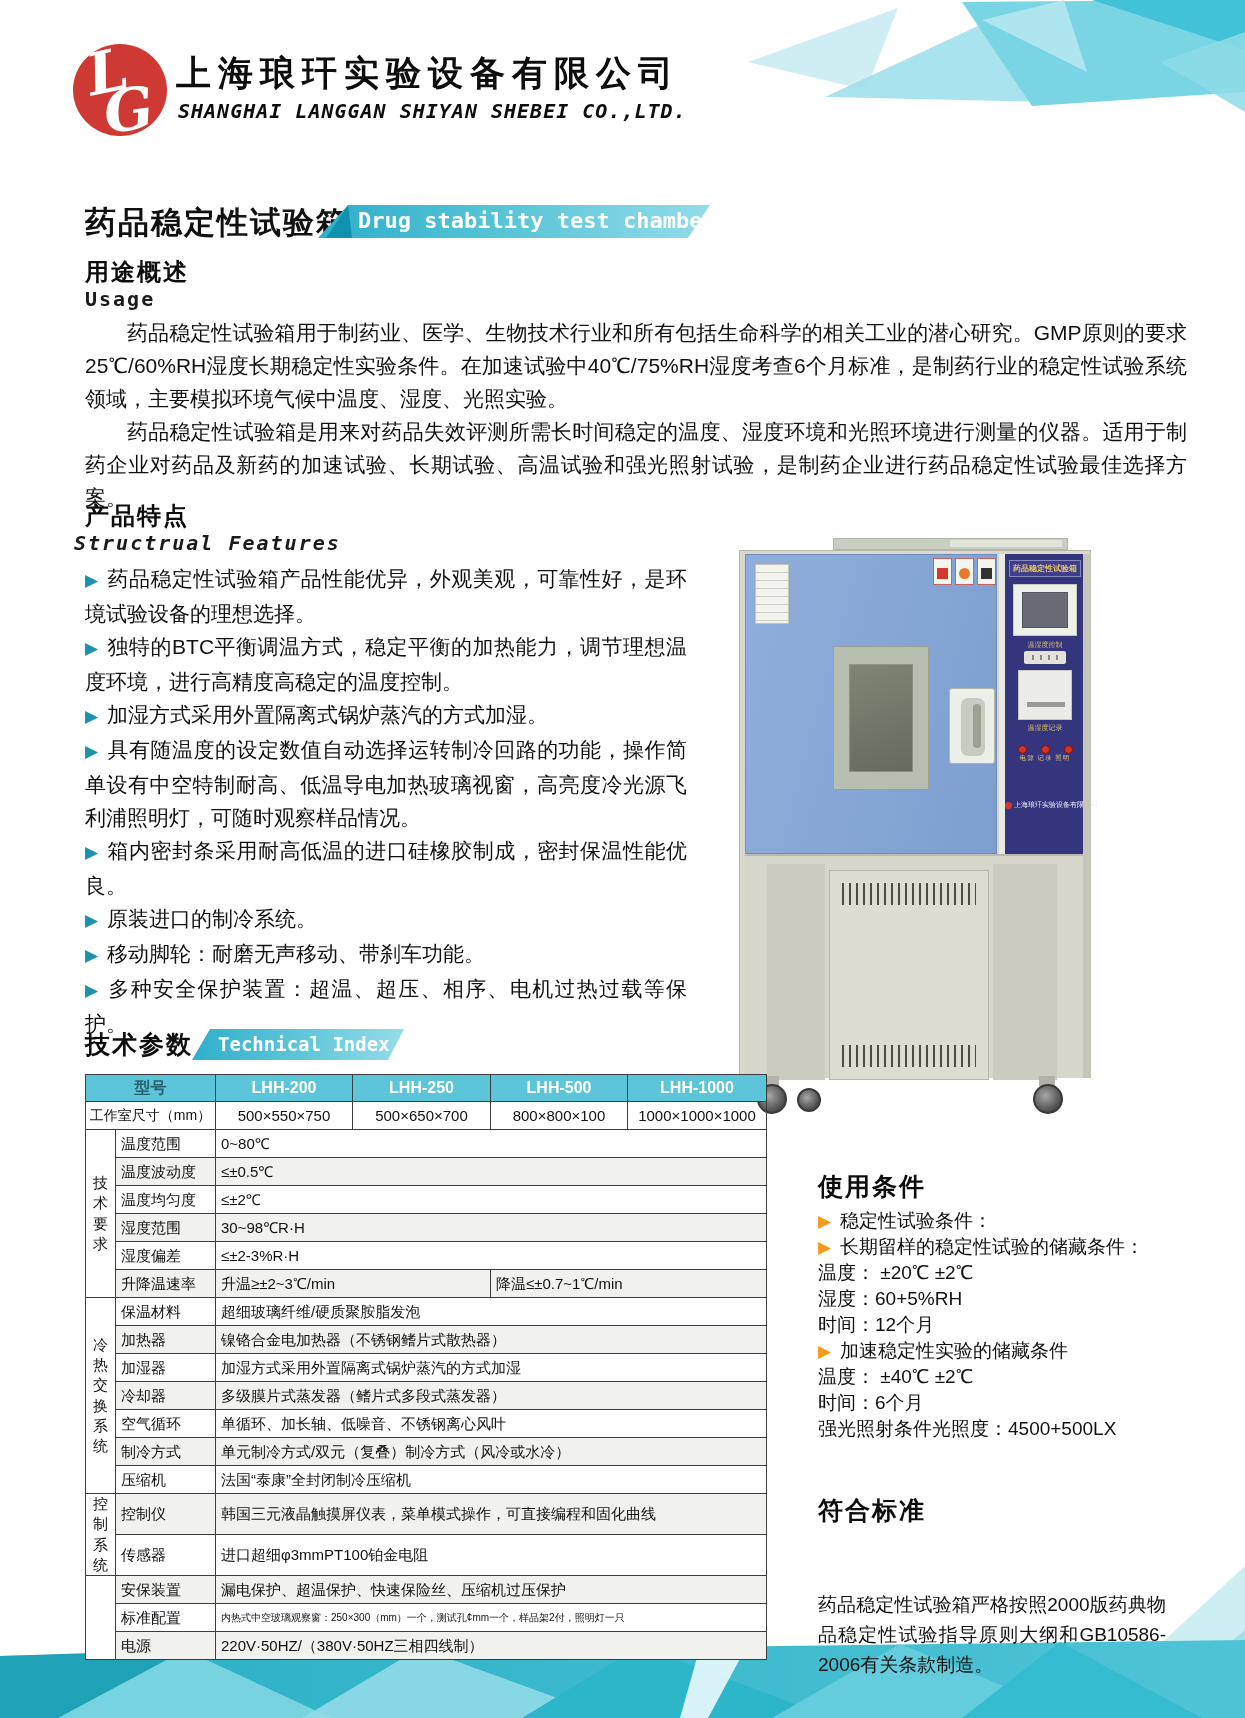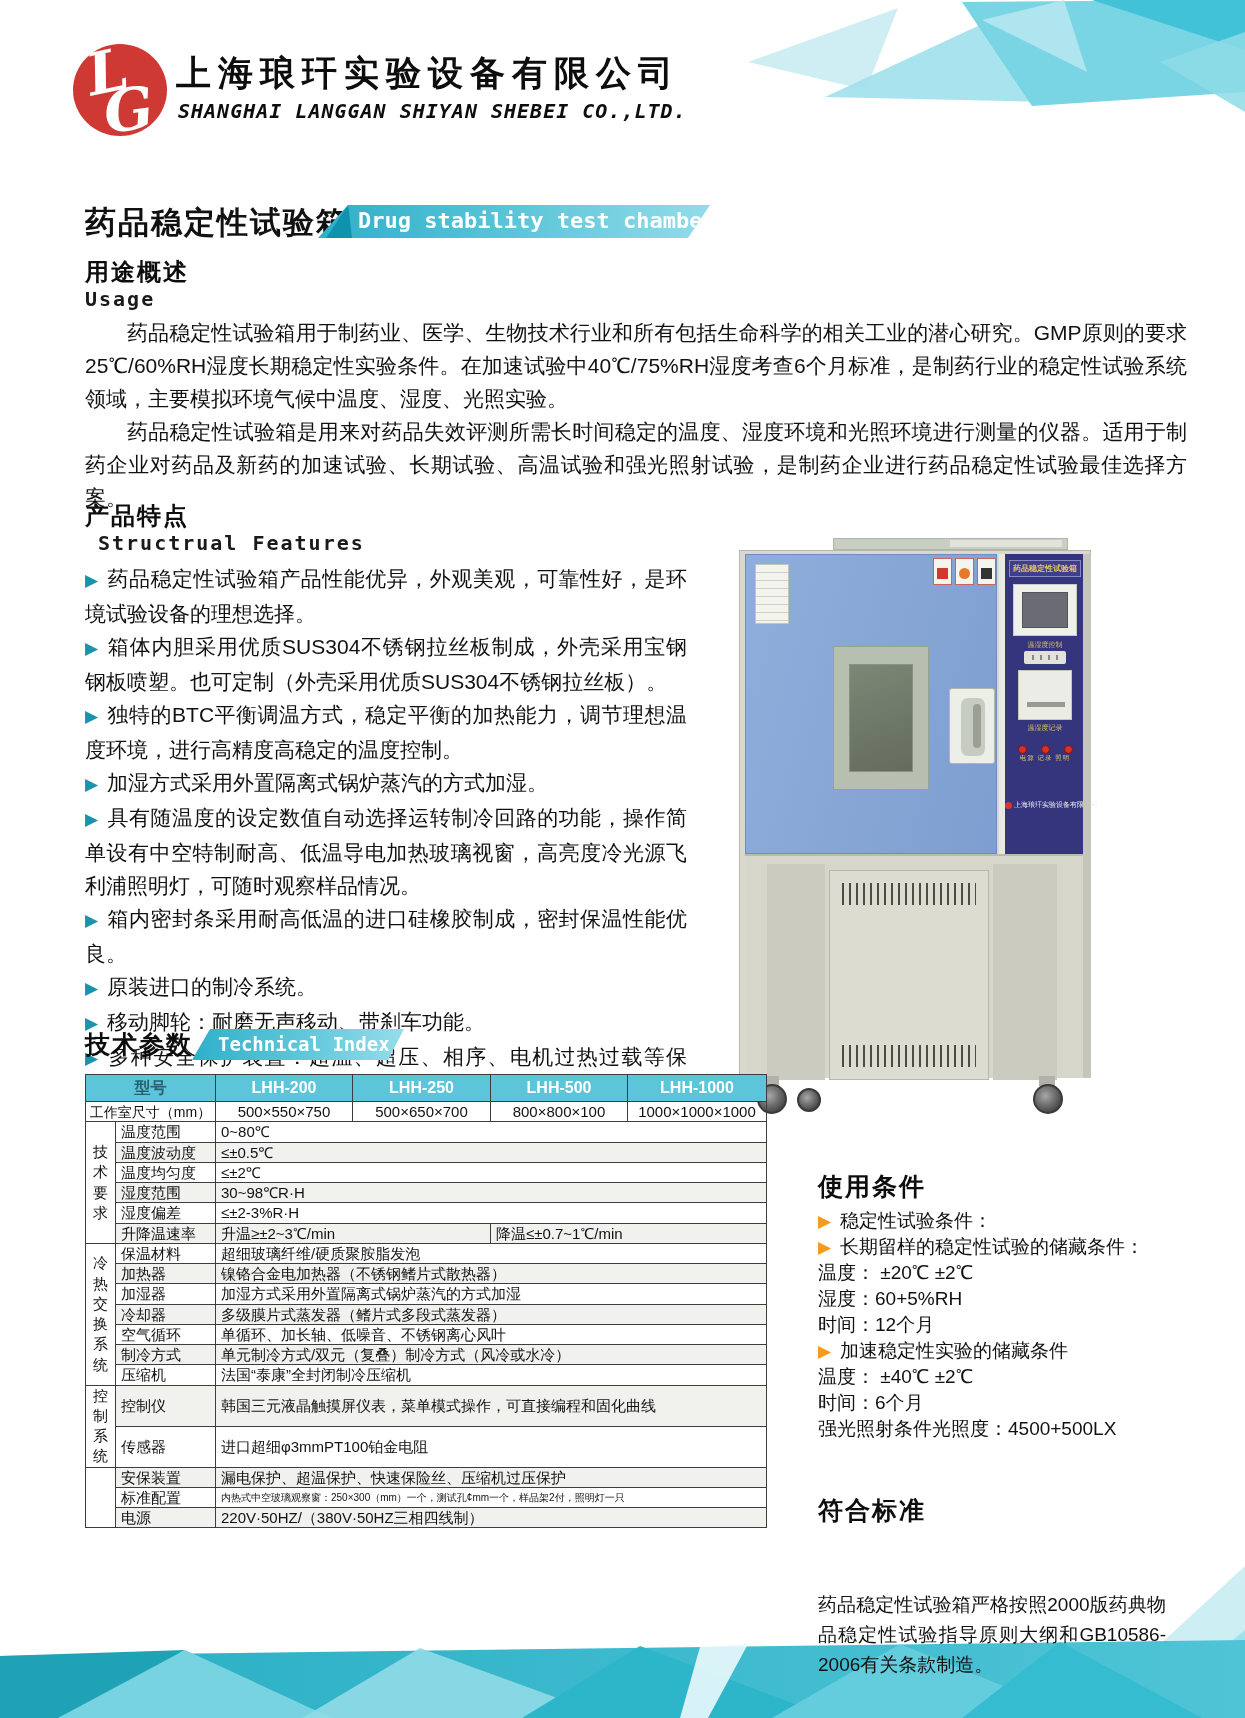--- a/index.html
+++ b/index.html
@@ -45,21 +45,21 @@
   .usage-par p { text-indent:2em; }
 
   .features-list { left:85px; top:562px; width:602px; font-size:21px; line-height:33px; text-align:justify; }
   .feat { }
   .tri { color:#1b93ad; font-size:17px; margin-right:9px; }
   .tri.orange { color:#f59a1c; }
 
   
   .tech-wrap { left:85px; top:1074px; }
   table.tech { border-collapse:collapse; table-layout:fixed; width:681px; font-size:15px; }
-  table.tech th, table.tech td { border:1px solid #3d3d3d; height:20px; padding:1px 5px; line-height:1.15; vertical-align:middle; }
+  table.tech th, table.tech td { border:1px solid #3d3d3d; height:28px; padding:1px 5px; line-height:1.15; vertical-align:middle; }
   table.tech .head-row th { background:#5cc5d9; color:#fff; font-weight:bold; text-align:center; height:27px; font-size:16px; }
   table.tech .head-row th.model-label { color:#27606e; }
   table.tech td.szlabel { text-align:center; white-space:nowrap; font-size:14px; padding:1px 2px; }
   table.tech td.szval { text-align:center; white-space:nowrap; font-size:15px; }
   table.tech td.grp { text-align:center; white-space:pre-line; padding:0 2px; font-size:15px; line-height:1.35; background:#fff; }
   table.tech td.param { white-space:nowrap; padding-left:5px; }
   table.tech td.value { white-space:nowrap; overflow:hidden; }
   table.tech tr.alt td.param, table.tech tr.alt td.value { background:#f1f1ee; }
 
   
@@ -169,24 +169,23 @@
   </div>
 
   <div class="abs h-cn" style="left:85px; top:256px;">用途概述</div>
   <div class="abs h-en" style="left:85px; top:287px;">Usage</div>
   <div class="abs usage-par">
     <p>药品稳定性试验箱用于制药业、医学、生物技术行业和所有包括生命科学的相关工业的潜心研究。GMP原则的要求25℃/60%RH湿度长期稳定性实验条件。在加速试验中40℃/75%RH湿度考查6个月标准，是制药行业的稳定性试验系统领域，主要模拟环境气候中温度、湿度、光照实验。</p>
     <p>药品稳定性试验箱是用来对药品失效评测所需长时间稳定的温度、湿度环境和光照环境进行测量的仪器。适用于制药企业对药品及新药的加速试验、长期试验、高温试验和强光照射试验，是制药企业进行药品稳定性试验最佳选择方案。</p>
   </div>
 
   <div class="abs h-cn" style="left:85px; top:500px;">产品特点</div>
-  <div class="abs h-en" style="left:98px; top:531px;">Structrual Features</div>
+  <div class="abs h-en" style="left:74px; top:531px;font-style:italic;">Structrual Features</div>
   <div class="abs features-list">
       <div class="feat"><span class="tri">▶</span><span>药品稳定性试验箱产品性能优异，外观美观，可靠性好，是环境试验设备的理想选择。</span></div>
-      <div class="feat"><span class="tri">▶</span><span>箱体内胆采用优质SUS304不锈钢拉丝板制成，外壳采用宝钢钢板喷塑。也可定制（外壳采用优质SUS304不锈钢拉丝板）。</span></div>
       <div class="feat"><span class="tri">▶</span><span>独特的BTC平衡调温方式，稳定平衡的加热能力，调节理想温度环境，进行高精度高稳定的温度控制。</span></div>
       <div class="feat"><span class="tri">▶</span><span>加湿方式采用外置隔离式锅炉蒸汽的方式加湿。</span></div>
       <div class="feat"><span class="tri">▶</span><span>具有随温度的设定数值自动选择运转制冷回路的功能，操作简单设有中空特制耐高、低温导电加热玻璃视窗，高亮度冷光源飞利浦照明灯，可随时观察样品情况。</span></div>
       <div class="feat"><span class="tri">▶</span><span>箱内密封条采用耐高低温的进口硅橡胶制成，密封保温性能优良。</span></div>
       <div class="feat"><span class="tri">▶</span><span>原装进口的制冷系统。</span></div>
       <div class="feat"><span class="tri">▶</span><span>移动脚轮：耐磨无声移动、带刹车功能。</span></div>
       <div class="feat"><span class="tri">▶</span><span>多种安全保护装置：超温、超压、相序、电机过热过载等保护。</span></div>
     </div>
 
   <div class="abs machine">

